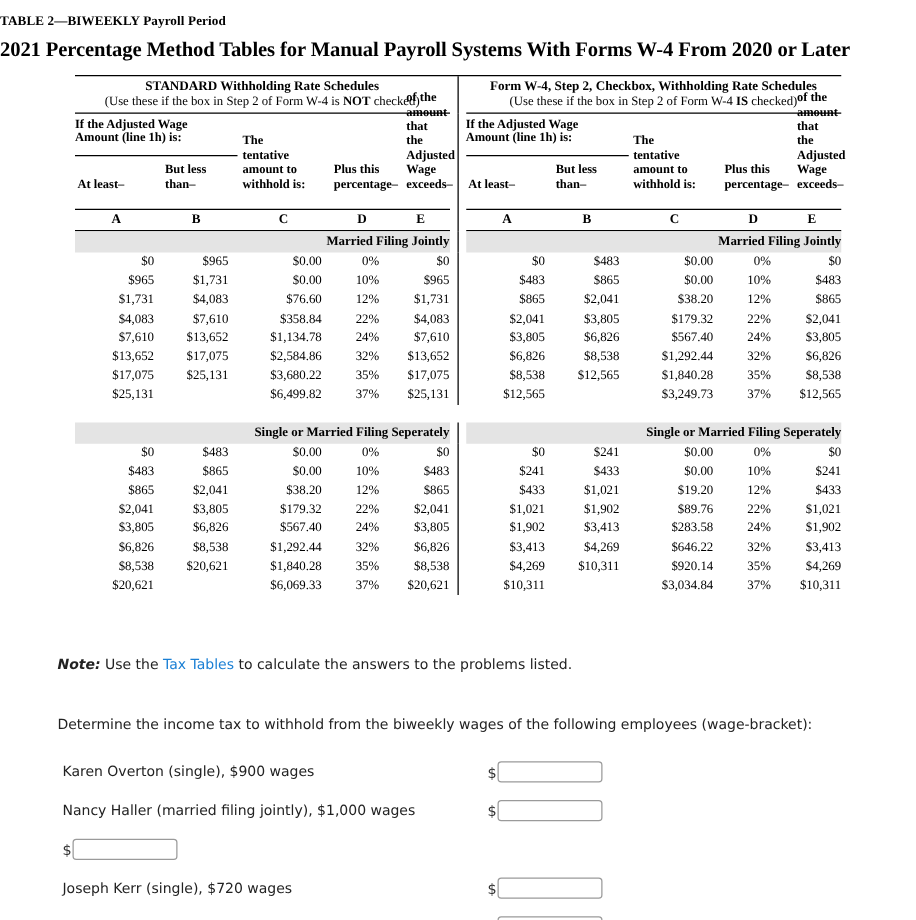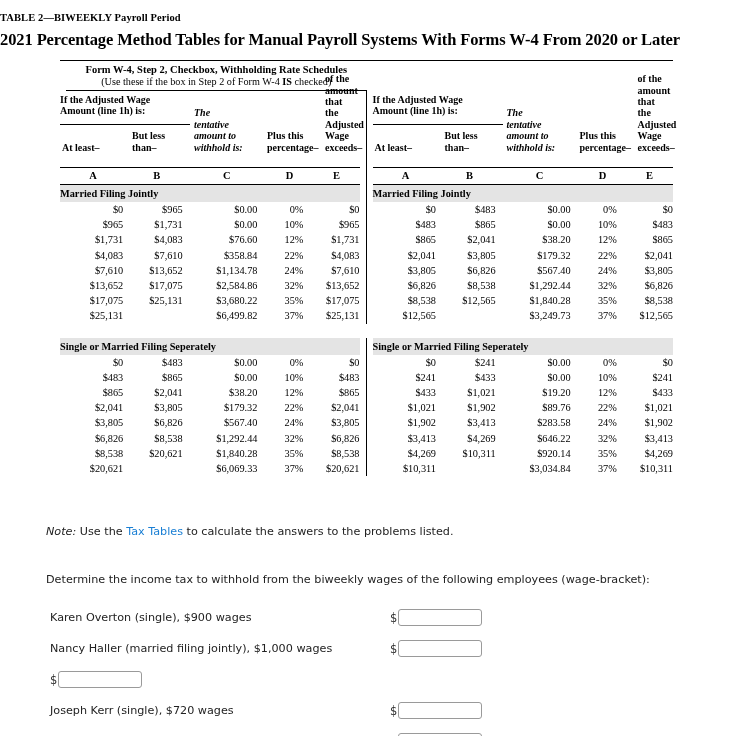--- a/index.html
+++ b/index.html
@@ -104,42 +104,42 @@
     top: 33px;
     width: 130px;
     border-top: 1px solid #000;
   }
   .ch-cell {
     position: absolute;
     bottom: 14px;
   }
   .ch-atleast { left: 2px; }
   .ch-butless { left: 72px; bottom: 14px; }
-  .ch-tent    { left: 134px; bottom: 14px; font-style: italic; }
+  .ch-tent    { left: 134px; bottom: 14px; }
   .ch-plus    { left: 207px; bottom: 14px; }
   .ch-ofthe   { left: 265px; bottom: 14px; }
 
   .colhead-rule {
     border-top: 1px solid #000;
   }
   .letters {
     display: flex;
     font-size: 10.5px;
     font-weight: bold;
     font-style: normal;
     text-align: center;
     padding: 2px 0 3px 0;
     border-bottom: 1.1px solid #000;
   }
   .letters span { display: block; }
 
   
   .band {
     background: #e4e4e4;
-    text-align: left;
+    text-align: right;
     font-size: 10.3px;
     font-weight: bold;
     padding: 3px 0 3px 0;
     font-family: Liberation Serif, serif;
   }
   .drow {
     display: flex;
     font-size: 10.3px;
     padding: 2.1px 0;
   }
@@ -165,21 +165,21 @@
     width: 733px;
     font-family: "DejaVu Sans", sans-serif;
     font-size: 11.2px;
     color: #222222;
   }
   .note-line {
     padding-left: 46px;
     line-height: 16px;
   }
   .note-line .note-lbl {
-    font-weight: normal;
+    font-weight: bold;
     font-style: italic;
   }
   .note-line .link {
     color: #1a7fd4;
     cursor: pointer;
   }
   .determine {
     padding-left: 46px;
     margin-top: 32px;
     line-height: 16px;
@@ -220,20 +220,26 @@
 
 <div class="titles">
   <div class="title-table-no">TABLE 2—BIWEEKLY Payroll Period</div>
   <div class="title-main">2021 Percentage Method Tables for Manual Payroll Systems With Forms W-4 From 2020 or Later</div>
 </div>
 
 <div class="tax-table-wrap">
   <div class="rule-top"></div>
 
   <div class="panels">
+    <div class="panel panel-left">
+      <div class="sched-caption">
+        <div class="l1">STANDARD Withholding Rate Schedules</div>
+        <div class="l2"><span>(Use these if the box in Step 2 of Form W-4 is </span><b>NOT</b><span> checked)</span></div>
+      </div>
+    </div>
     <div class="panel panel-right">
       <div class="sched-caption">
         <div class="l1">Form W-4, Step 2, Checkbox, Withholding Rate Schedules</div>
         <div class="l2"><span>(Use these if the box in Step 2 of Form W-4 </span><b>IS</b><span> checked)</span></div>
       </div>
     </div>
   </div>
 
   <div class="panels">
 

